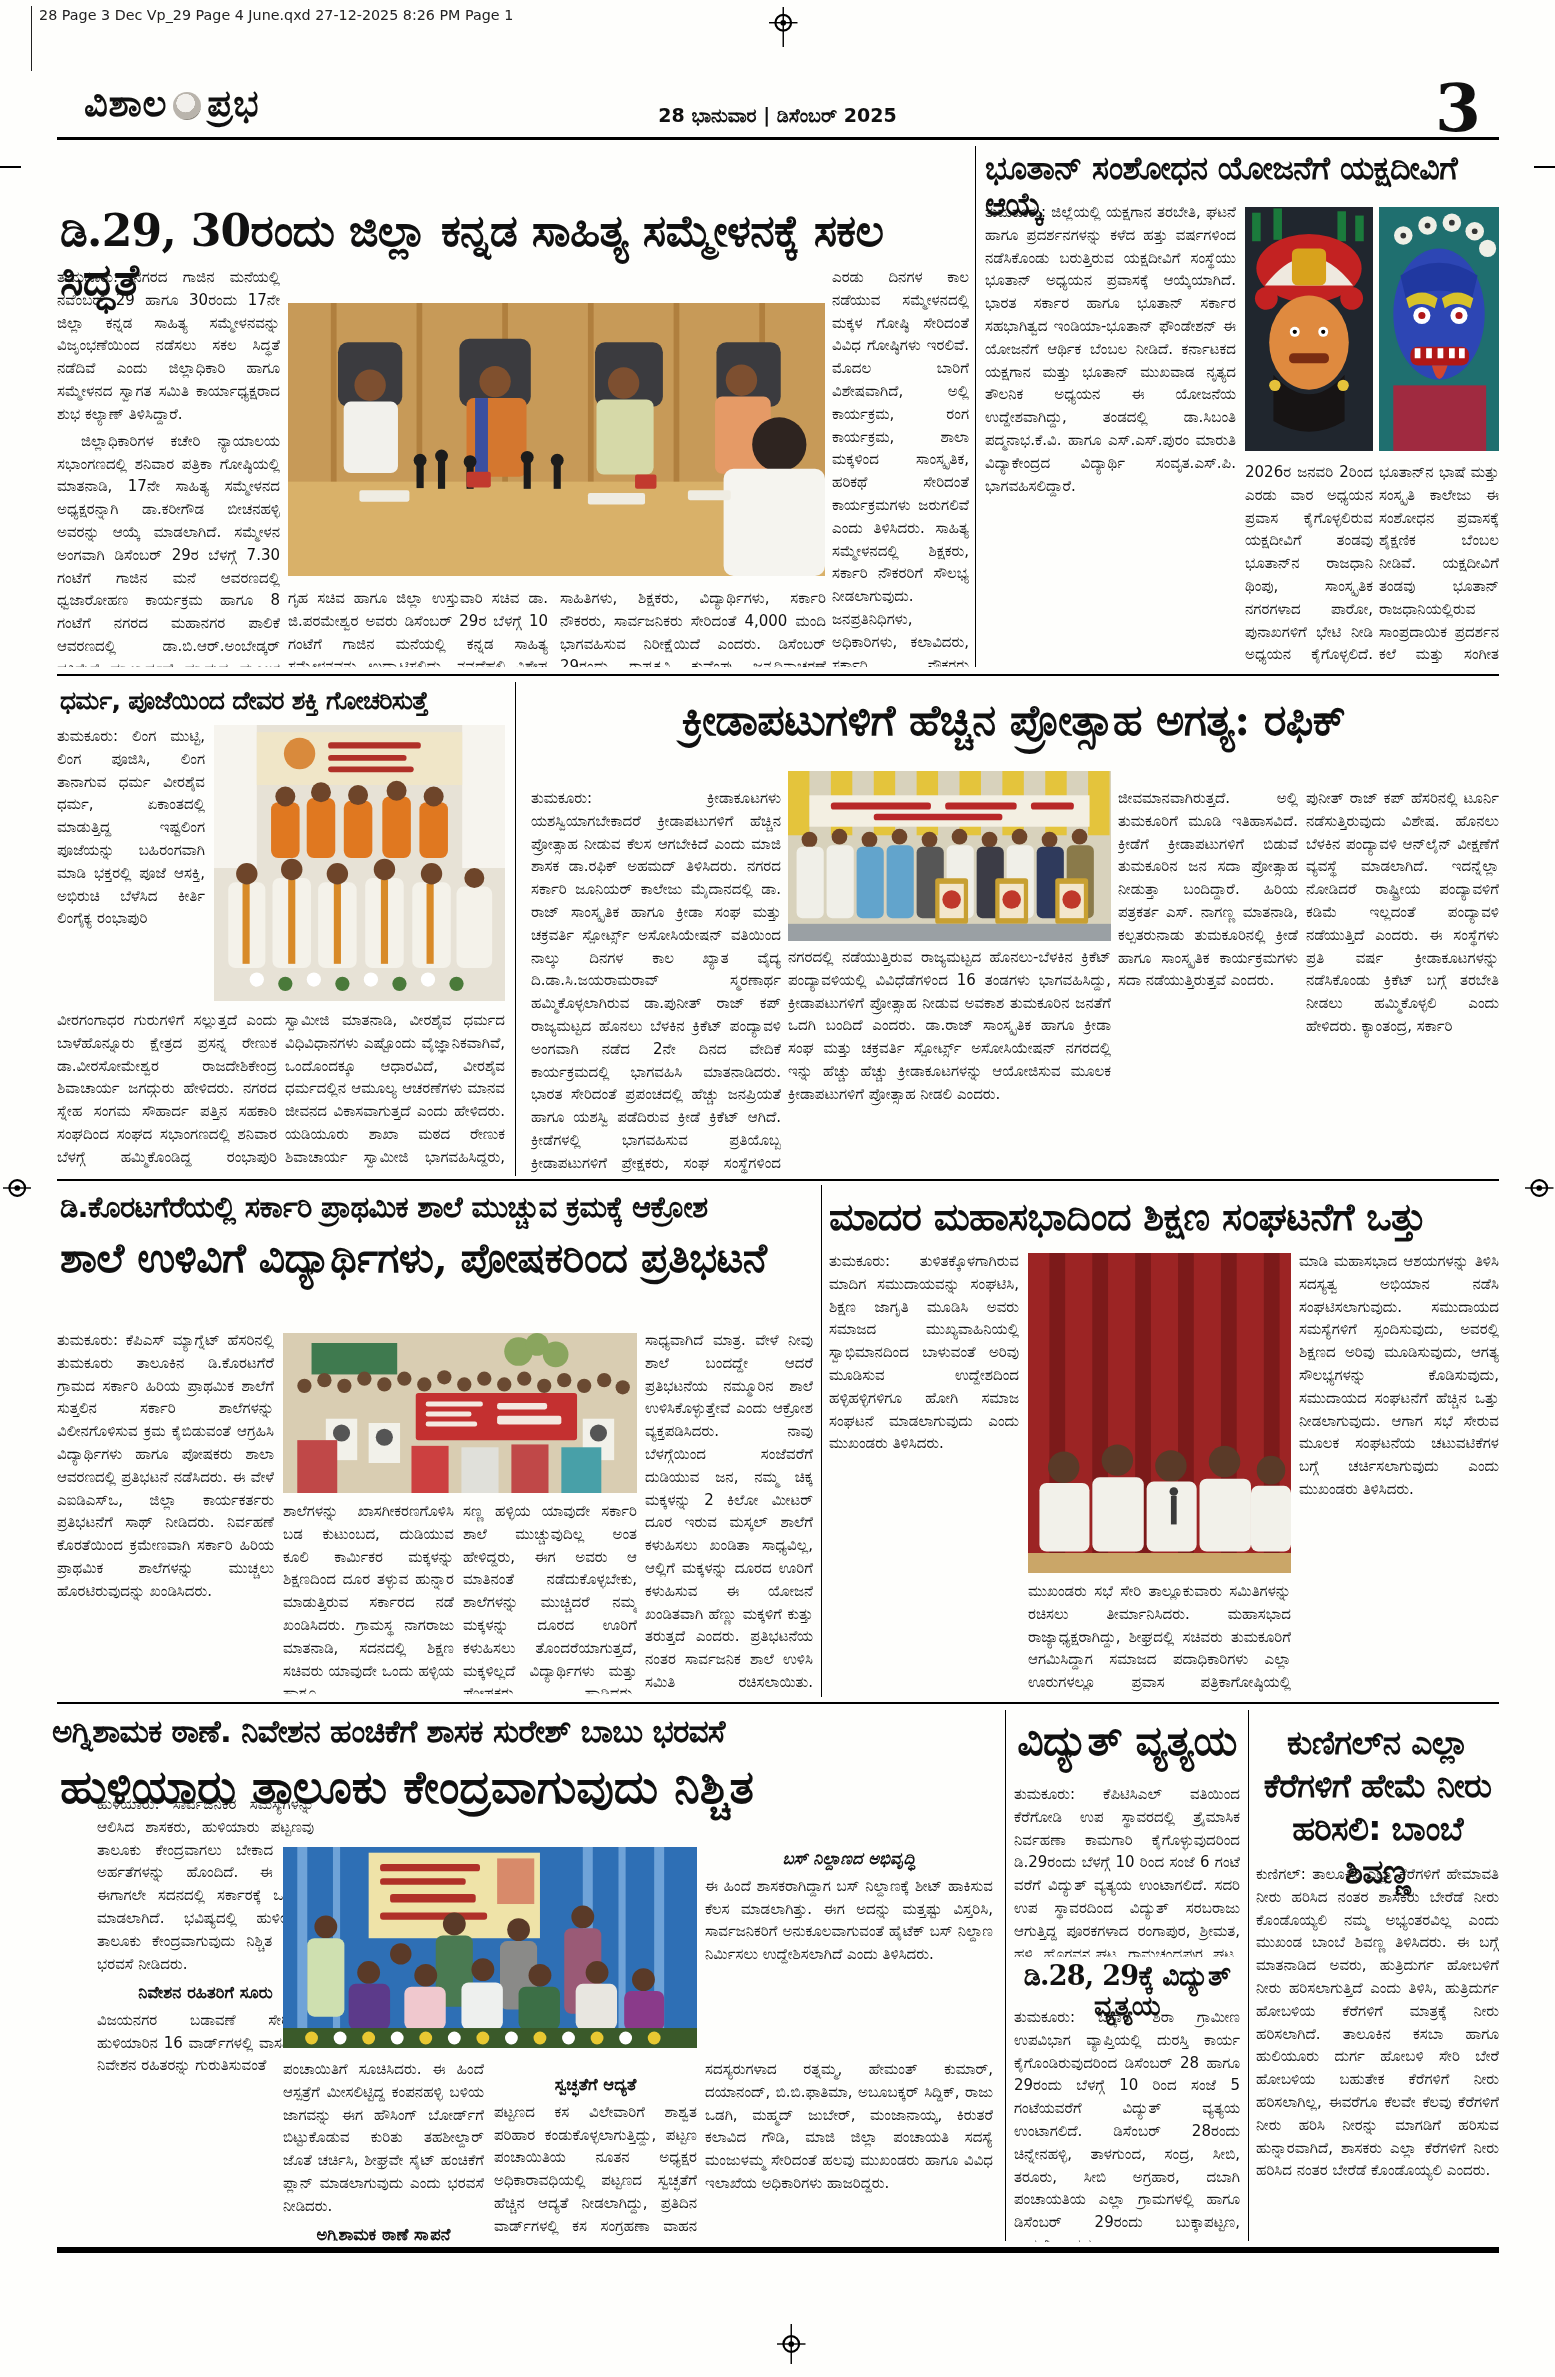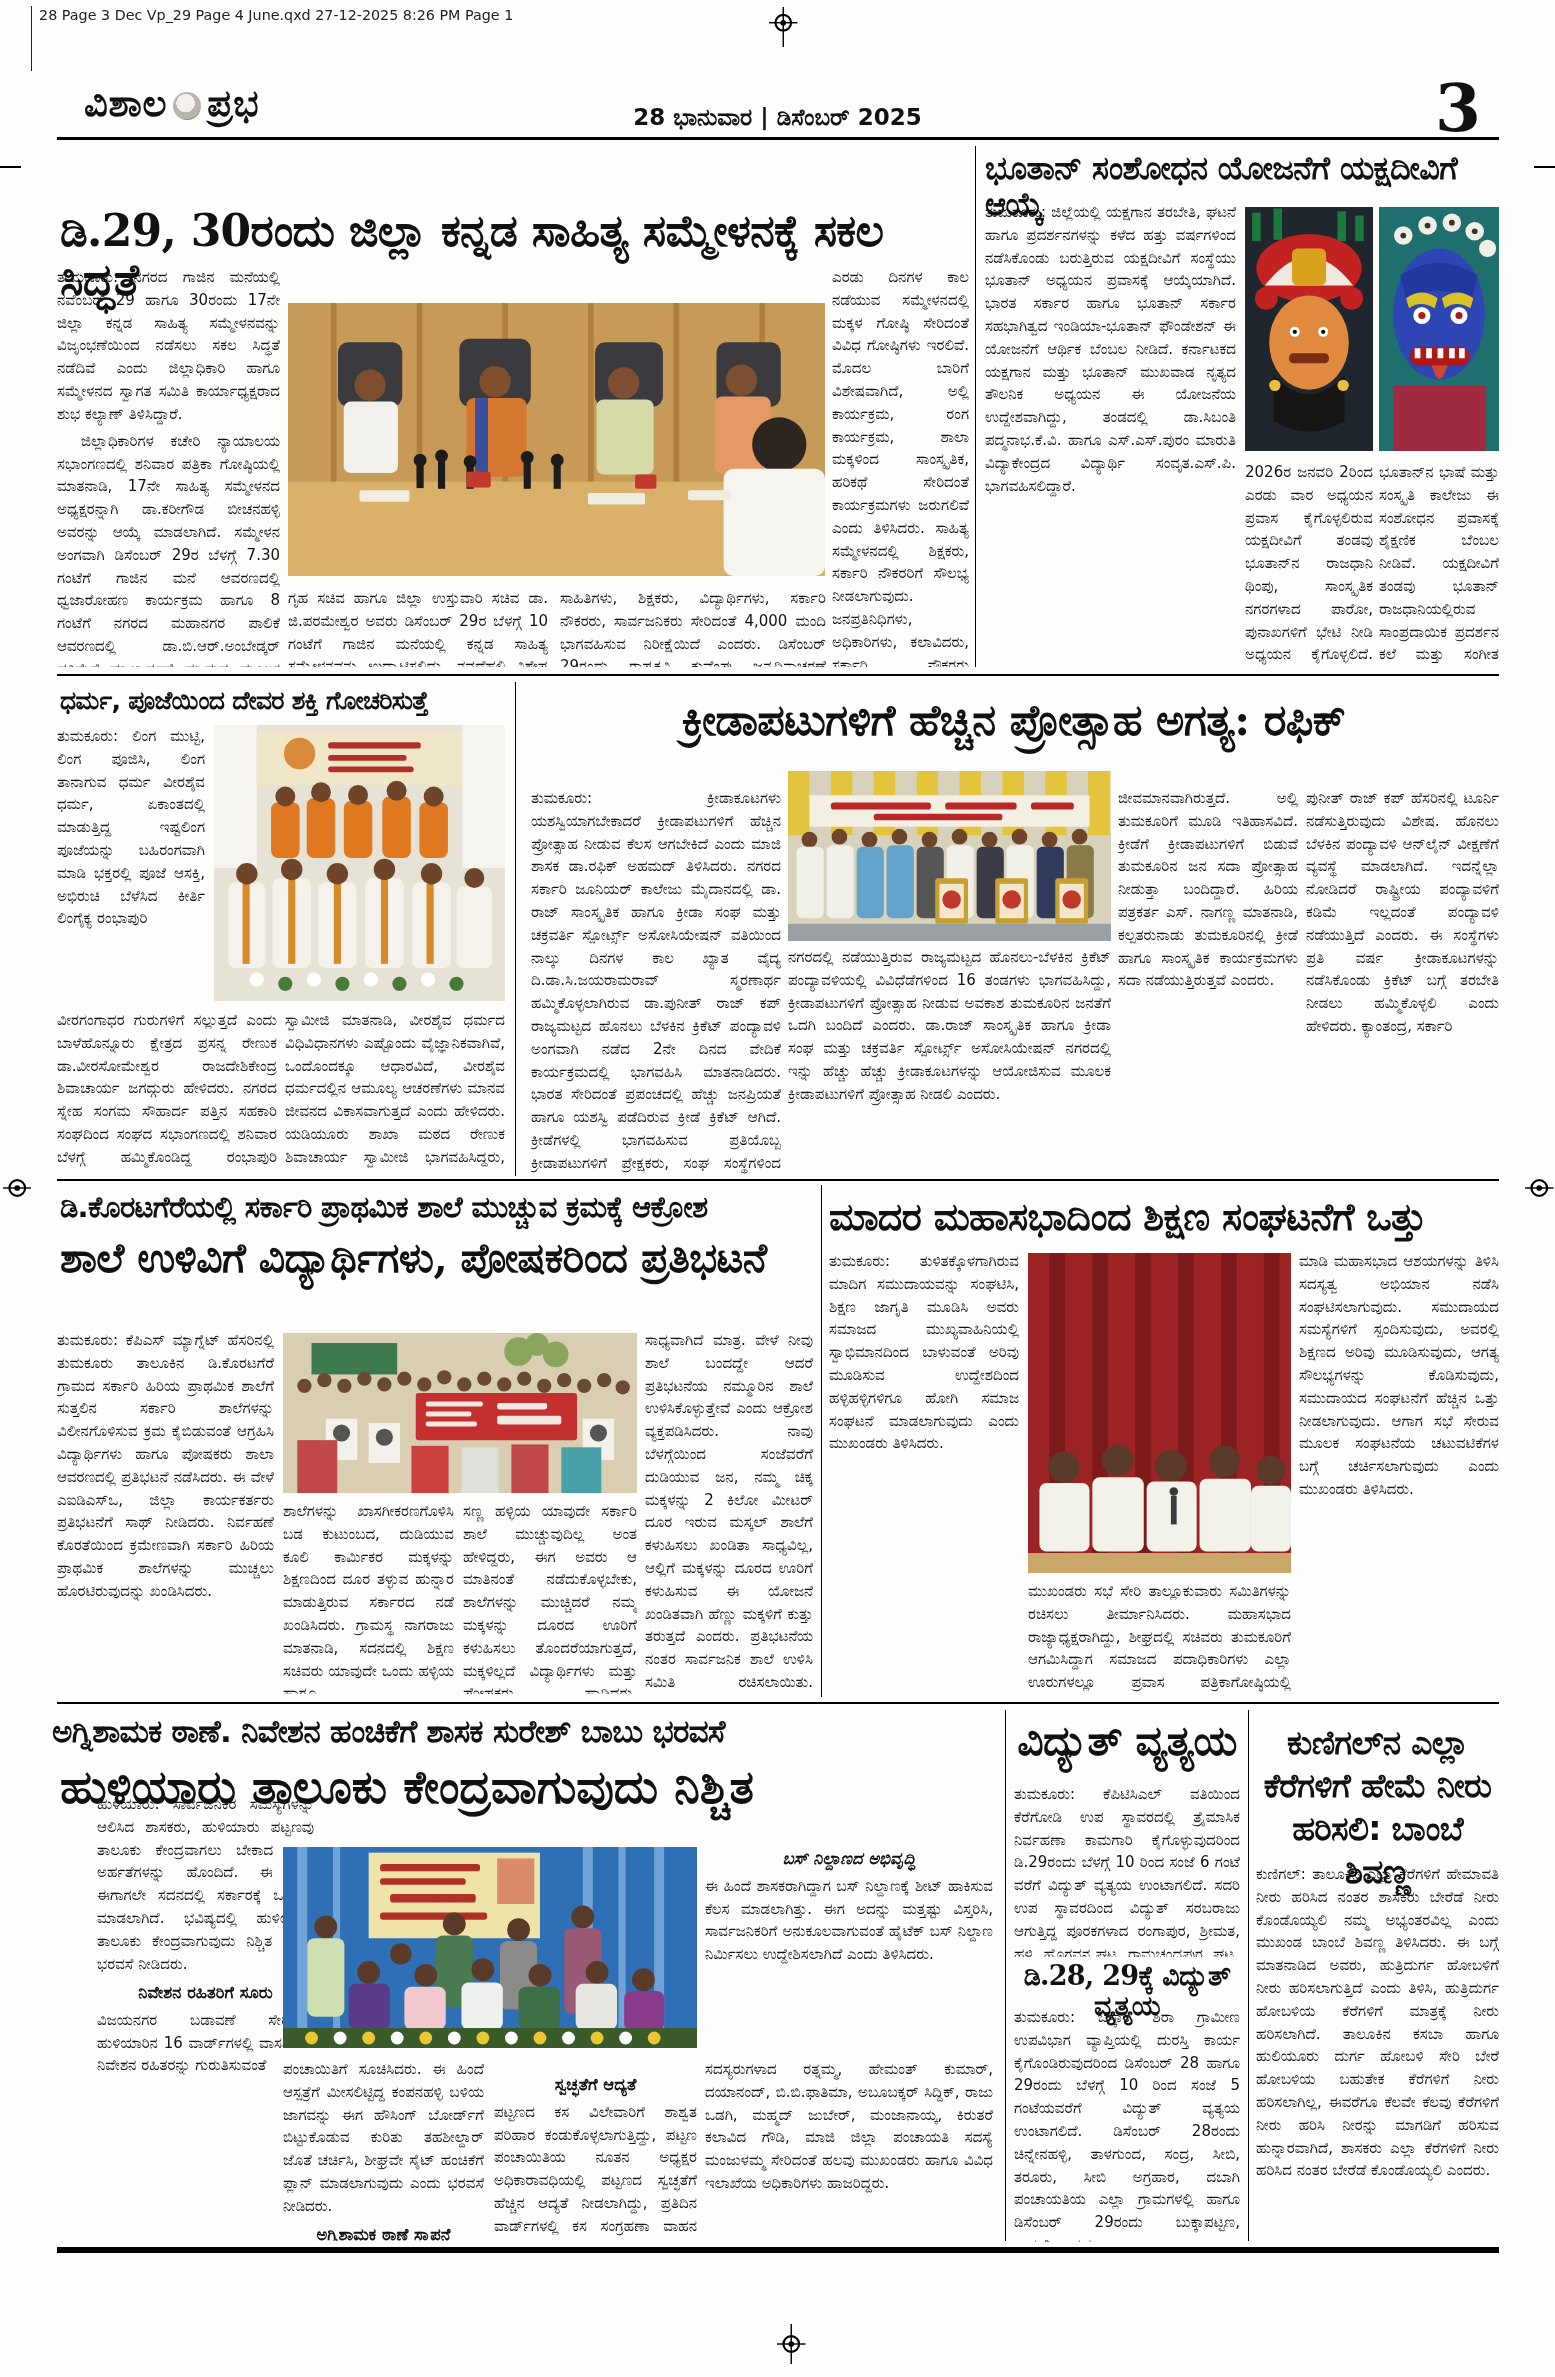--- a/index.html
+++ b/index.html
@@ -6,21 +6,21 @@
   .page{position:relative;width:1555px;height:2377px;background:#fefefc;
         font-family:"DejaVu Sans",sans-serif;color:#111;overflow:hidden;padding-left:28px;}
   .abs{position:absolute;}
   .slug{top:5.7px;left:31px;font-size:14.3px;color:#222;border-left:1.4px solid #222;
         padding:1.4px 0 43px 7.1px;height:21.4px;}
   .masthead-title{top:84px;left:84px;font-size:37px;font-weight:800;letter-spacing:0.7px;
         font-family:Liberation Mono, monospace;}
   .dove{display:inline-block;width:28.5px;height:28.5px;border-radius:50%;
         background:radial-gradient(circle at 45% 40%, #f2f0ec 0 40%, #b9b4ac 41% 70%, #8d887f 71%);
         vertical-align:-4.3px;margin:0 5.7px;}
-  .masthead-date{top:104px;left:0;width:1555px;text-align:center;font-size:23px;font-weight:700;}
+  .masthead-date{top:104px;left:0;width:1555px;text-align:center;font-size:19px;font-weight:700;}
   .page-number{top:69px;left:1435px;font-size:66px;font-weight:800;font-family:"DejaVu Serif",serif;}
   .rule{background:#000;}
   .vrule{background:#000;width:1.4px;}
   .headline{font-weight:800;line-height:1.12;letter-spacing:-0.7px;}
   .serifline{font-family:"DejaVu Serif",serif;}
   .centered{text-align:center;}
   .col{font-size:15px;line-height:1.52;text-align:justify;overflow:hidden;word-break:break-word;}
   .col p{margin:0 0 4.3px 0;text-indent:24px;}
   .col p.noindent{text-indent:0;}
   .subhead{font-weight:800;font-size:16.4px;text-align:center;margin:5.7px 0 2.9px 0;}

